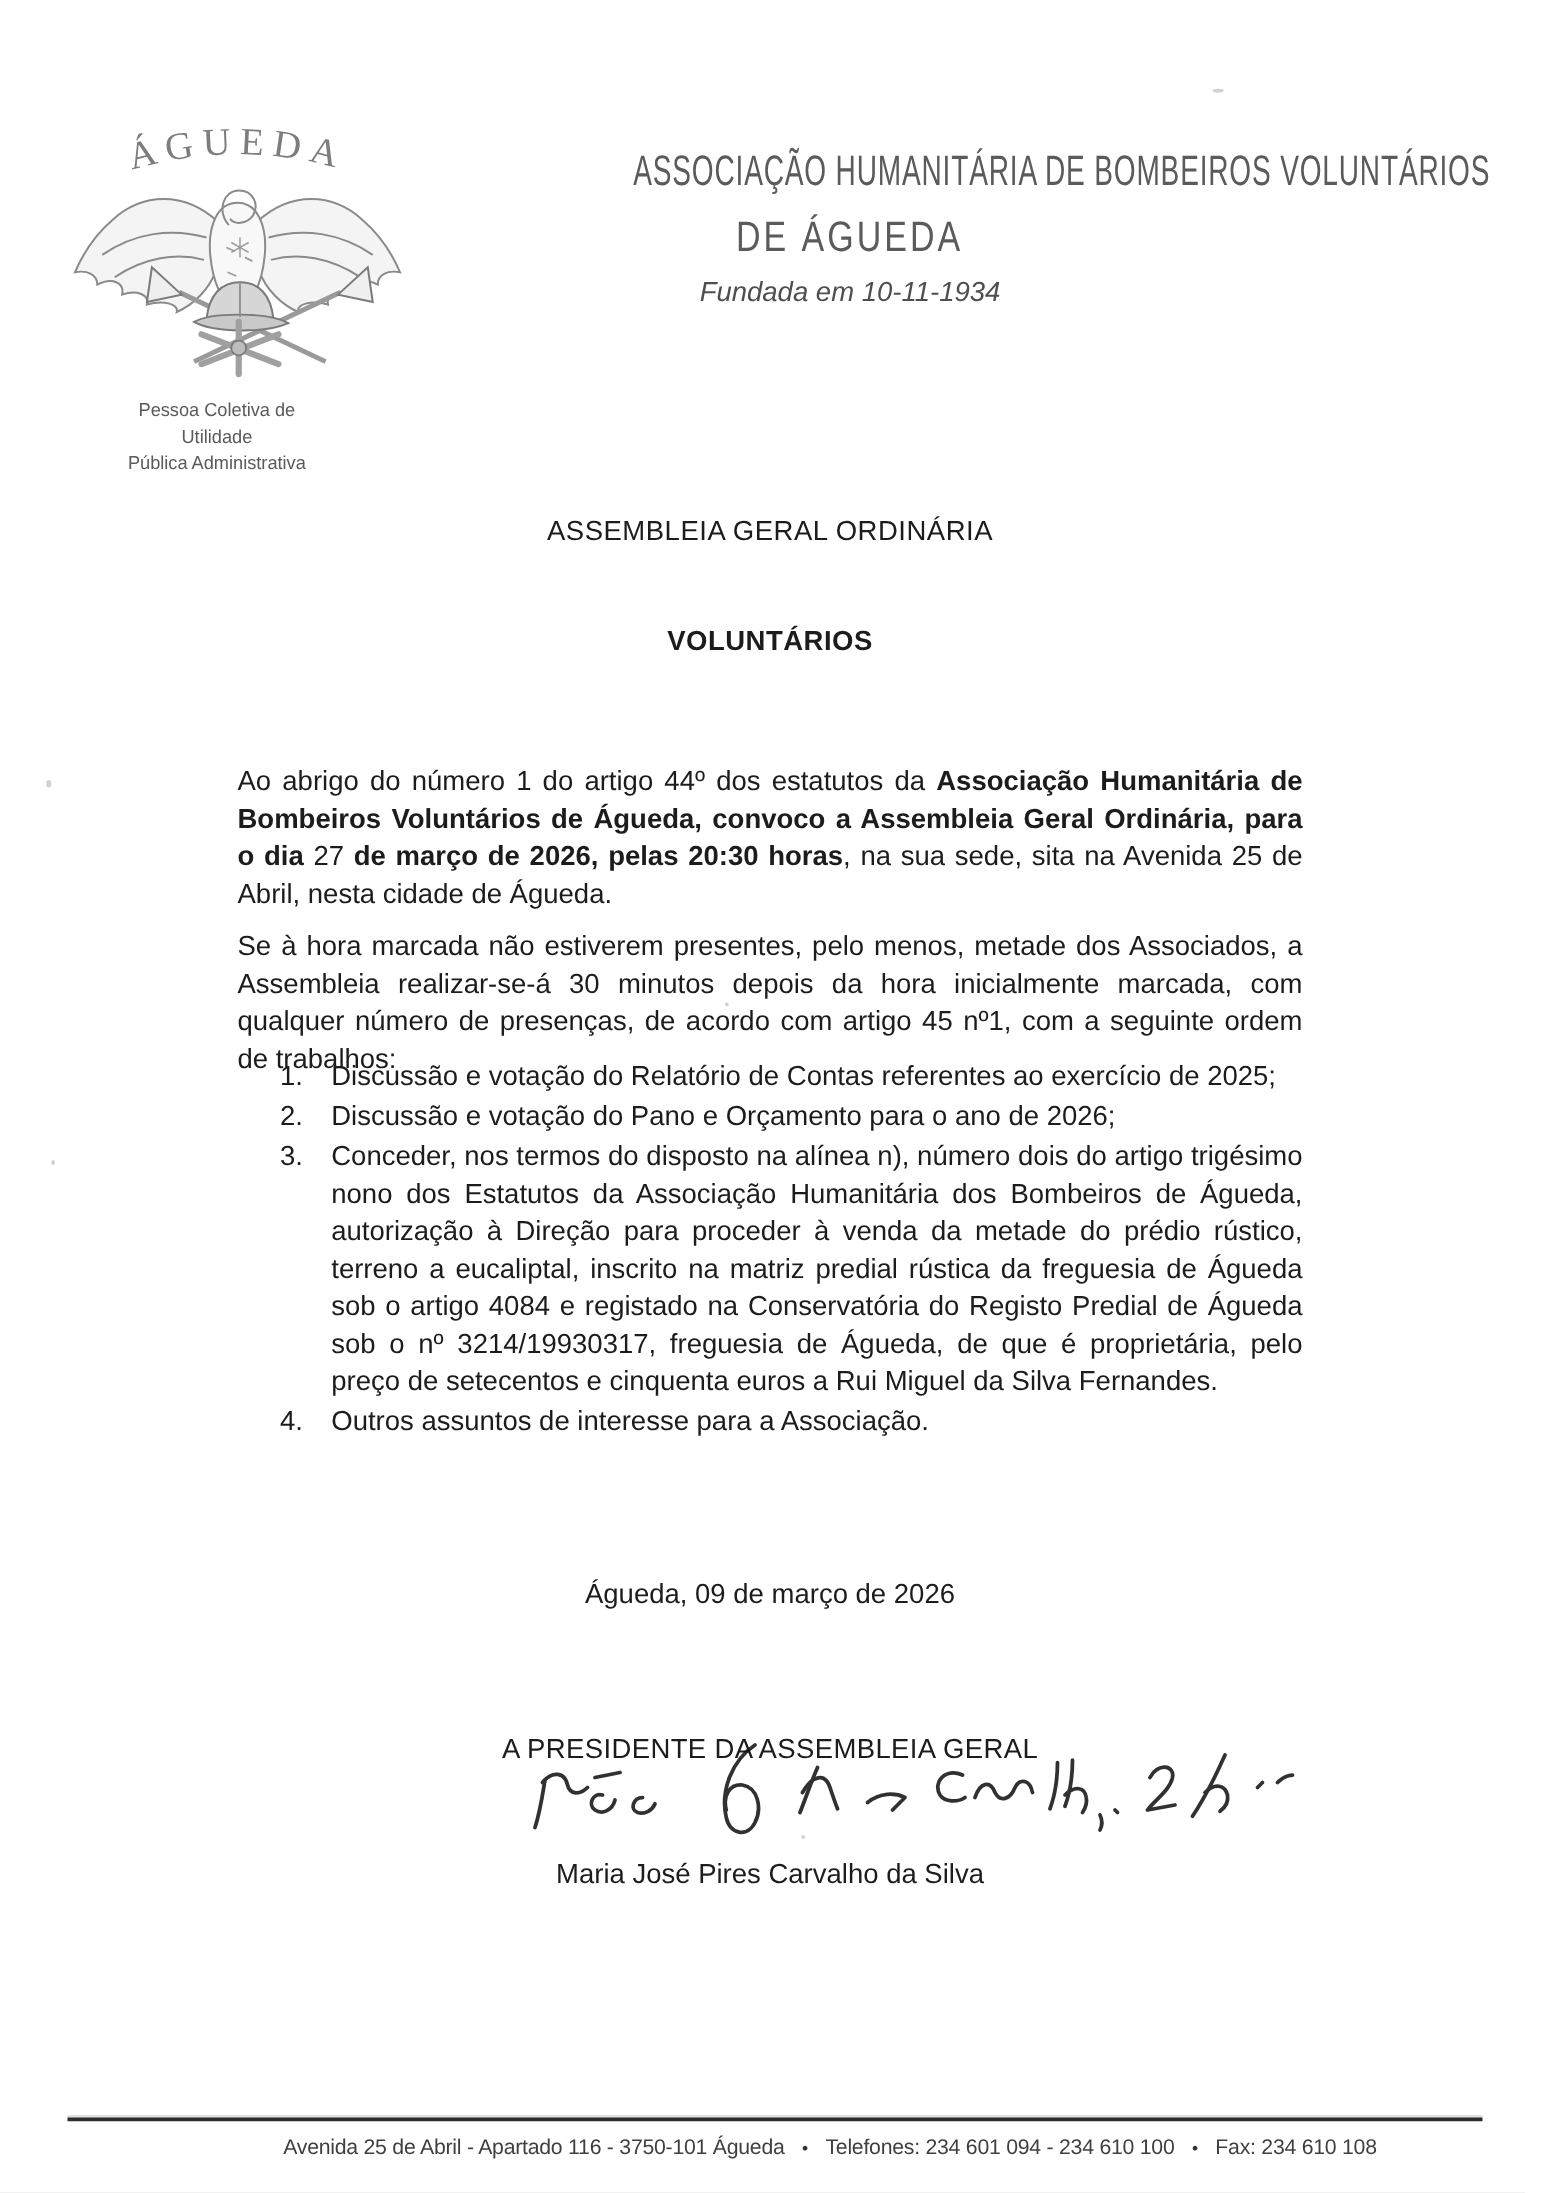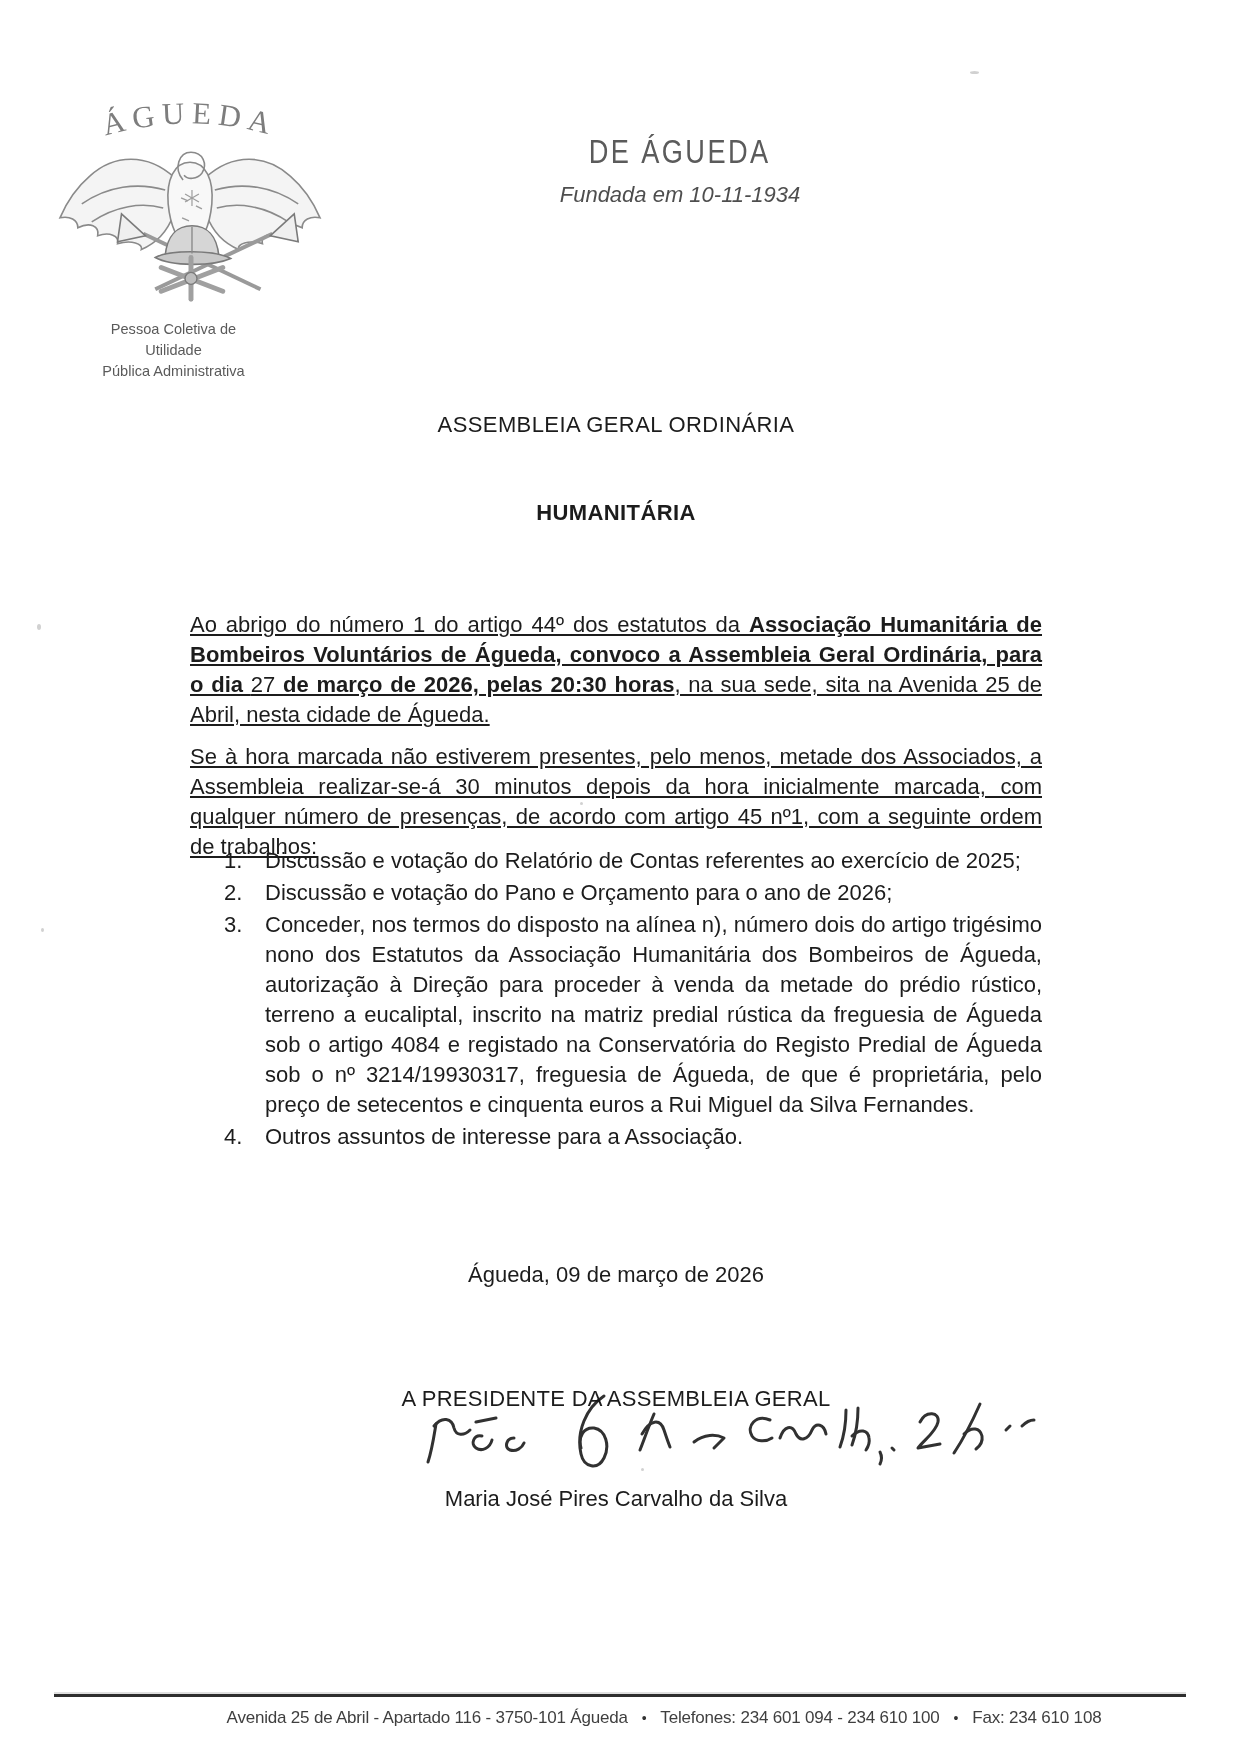--- a/index.html
+++ b/index.html
@@ -24,21 +24,21 @@
   .lh-line2{margin-top:14px;text-align:center;}
   .lh-line2 span{display:inline-block; font-size:34px; font-weight:500; letter-spacing:3px;
     transform:scaleX(.80); transform-origin:center; color:#5b5b5b;}
   .founded{margin-top:11px; font-size:22px; font-style:italic; color:#4e4e4e;}
   
   .center-line{position:absolute; left:190px; width:852px; text-align:center;}
   .doc-heading{top:412px; font-size:22px; font-weight:normal; letter-spacing:.4px;}
   .doc-subheading{top:500px; font-size:22px; font-weight:bold; letter-spacing:.4px;}
   .para{
     position:absolute; left:190px; width:852px; font-size:22px; line-height:30px;
-    text-align:justify; color:var(--ink);text-decoration:underline;
+    text-align:justify; color:var(--ink);
   }
   .para .b{font-weight:bold;}
   .p1{top:588px;}
   .p2{top:720px;}
   ol.agenda{
     position:absolute; left:190px; top:846px; width:852px; margin:0; padding:0;
     list-style:none; font-size:22px; line-height:30px;
   }
   ol.agenda li{position:relative; padding-left:75px; text-align:justify; margin-bottom:2px;}
   ol.agenda .num{position:absolute; left:34px; top:0;}
@@ -115,26 +115,27 @@
       <circle cx="136" cy="193" r="6" fill="#bdbdbd" stroke="#7a7a7a" stroke-width="1.4"></circle>
     </g>
   </svg>
 
   <div class="crest-caption">
     <div>Pessoa Coletiva de Utilidade</div>
     <div>Pública Administrativa</div>
   </div>
 
   <div class="letterhead">
+    <div class="lh-line1"><span>ASSOCIAÇÃO HUMANITÁRIA DE BOMBEIROS VOLUNTÁRIOS</span></div>
     <div class="lh-line2"><span>DE ÁGUEDA</span></div>
     <div class="founded">Fundada em 10-11-1934</div>
   </div>
 
   <div class="center-line doc-heading">ASSEMBLEIA GERAL ORDINÁRIA</div>
-  <div class="center-line doc-subheading">HUMANITÁRIA</div>
+  <div class="center-line doc-subheading">VOLUNTÁRIOS</div>
 
   <p class="para p1"><span>Ao abrigo do número 1 do artigo 44º dos estatutos da </span><span class="b">Associação Humanitária de Bombeiros Voluntários de Águeda, convoco a Assembleia Geral Ordinária, para o dia </span><span>27 </span><span class="b">de março de 2026, pelas 20:30 horas</span><span>, na sua sede, sita na Avenida 25 de Abril, nesta cidade de Águeda.</span></p>
   <p class="para p2">Se à hora marcada não estiverem presentes, pelo menos, metade dos Associados, a Assembleia realizar-se-á 30 minutos depois da hora inicialmente marcada, com qualquer número de presenças, de acordo com artigo 45 nº1, com a seguinte ordem de trabalhos:</p>
 
   <ol class="agenda">
       <li><span class="num">1.</span><span>Discussão e votação do Relatório de Contas referentes ao exercício de 2025;</span></li>
       <li><span class="num">2.</span><span>Discussão e votação do Pano e Orçamento para o ano de 2026;</span></li>
       <li><span class="num">3.</span><span>Conceder, nos termos do disposto na alínea n), número dois do artigo trigésimo nono dos Estatutos da Associação Humanitária dos Bombeiros de Águeda, autorização à Direção para proceder à venda da metade do prédio rústico, terreno a eucaliptal, inscrito na matriz predial rústica da freguesia de Águeda sob o artigo 4084 e registado na Conservatória do Registo Predial de Águeda sob o nº 3214/19930317, freguesia de Águeda, de que é proprietária, pelo preço de setecentos e cinquenta euros a Rui Miguel da Silva Fernandes.</span></li>
       <li><span class="num">4.</span><span>Outros assuntos de interesse para a Associação.</span></li>
     </ol>

